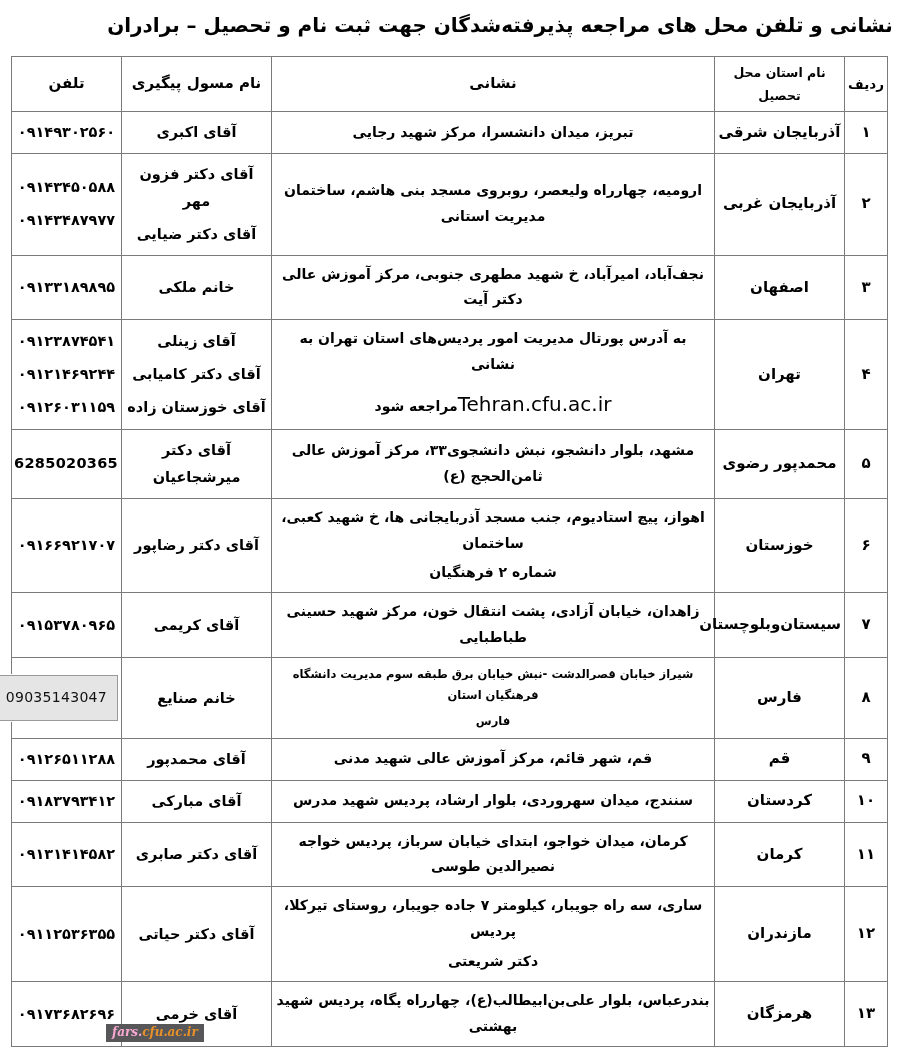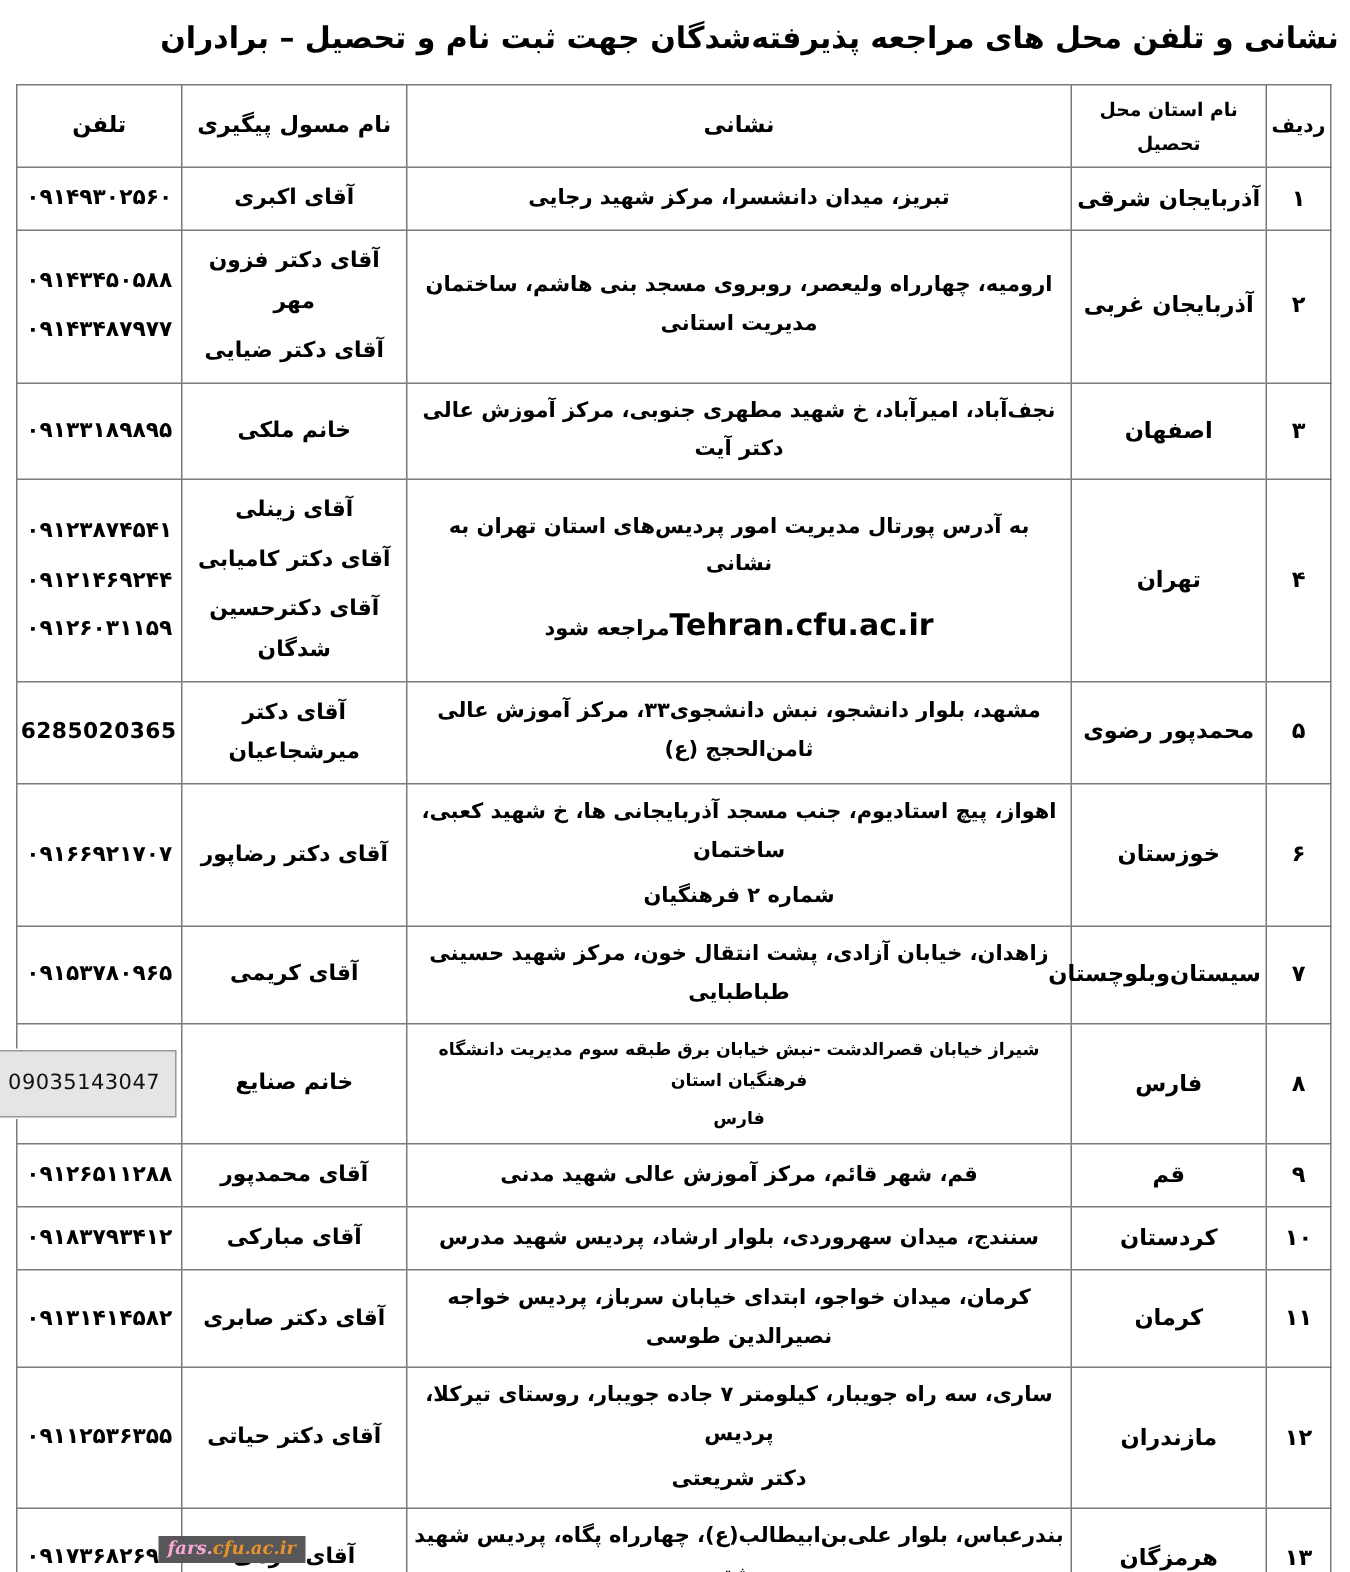--- a/index.html
+++ b/index.html
@@ -77,21 +77,21 @@
   td.cell-phone  { font-size: 14.5px; letter-spacing: 0.3px; }
 
   .resp-line, .phone-line {
     display: block;
     padding: 3px 0;
   }
 
   .addr-url {
     font-family: "DejaVu Sans", "Liberation Sans", sans-serif;
     font-size: 20px;
-    font-weight: bold;
+    font-weight: normal;
     direction: ltr;
     unicode-bidi: embed;
     text-align: right;
   }
   .addr-block-line {
     display: block;
     padding: 2px 0;
   }
   .addr-mixed {
     display: block;
@@ -210,21 +210,21 @@
           <tr>
             <td class="cell-radif">۴</td>
             <td class="cell-prov">تهران</td>
             <td class="cell-addr">
               <span class="addr-block-line">به آدرس پورتال مدیریت امور پردیس‌های استان تهران به نشانی</span>
               <span class="addr-mixed"><span class="addr-url">Tehran.cfu.ac.ir</span><span>مراجعه شود</span></span>
             </td>
             <td class="cell-resp">
               <span class="resp-line">آقای زینلی</span>
               <span class="resp-line">آقای دکتر کامیابی</span>
-              <span class="resp-line">آقای دکترحسین شدگان</span>
+              <span class="resp-line">آقای خوزستان زاده</span>
             </td>
             <td class="cell-phone">
               <span class="phone-line">۰۹۱۲۳۸۷۴۵۴۱</span>
               <span class="phone-line">۰۹۱۲۱۴۶۹۲۴۴</span>
               <span class="phone-line">۰۹۱۲۶۰۳۱۱۵۹</span>
             </td>
           </tr>
           <tr>
             <td class="cell-radif">۵</td>
             <td class="cell-prov">محمدپور رضوی</td>

